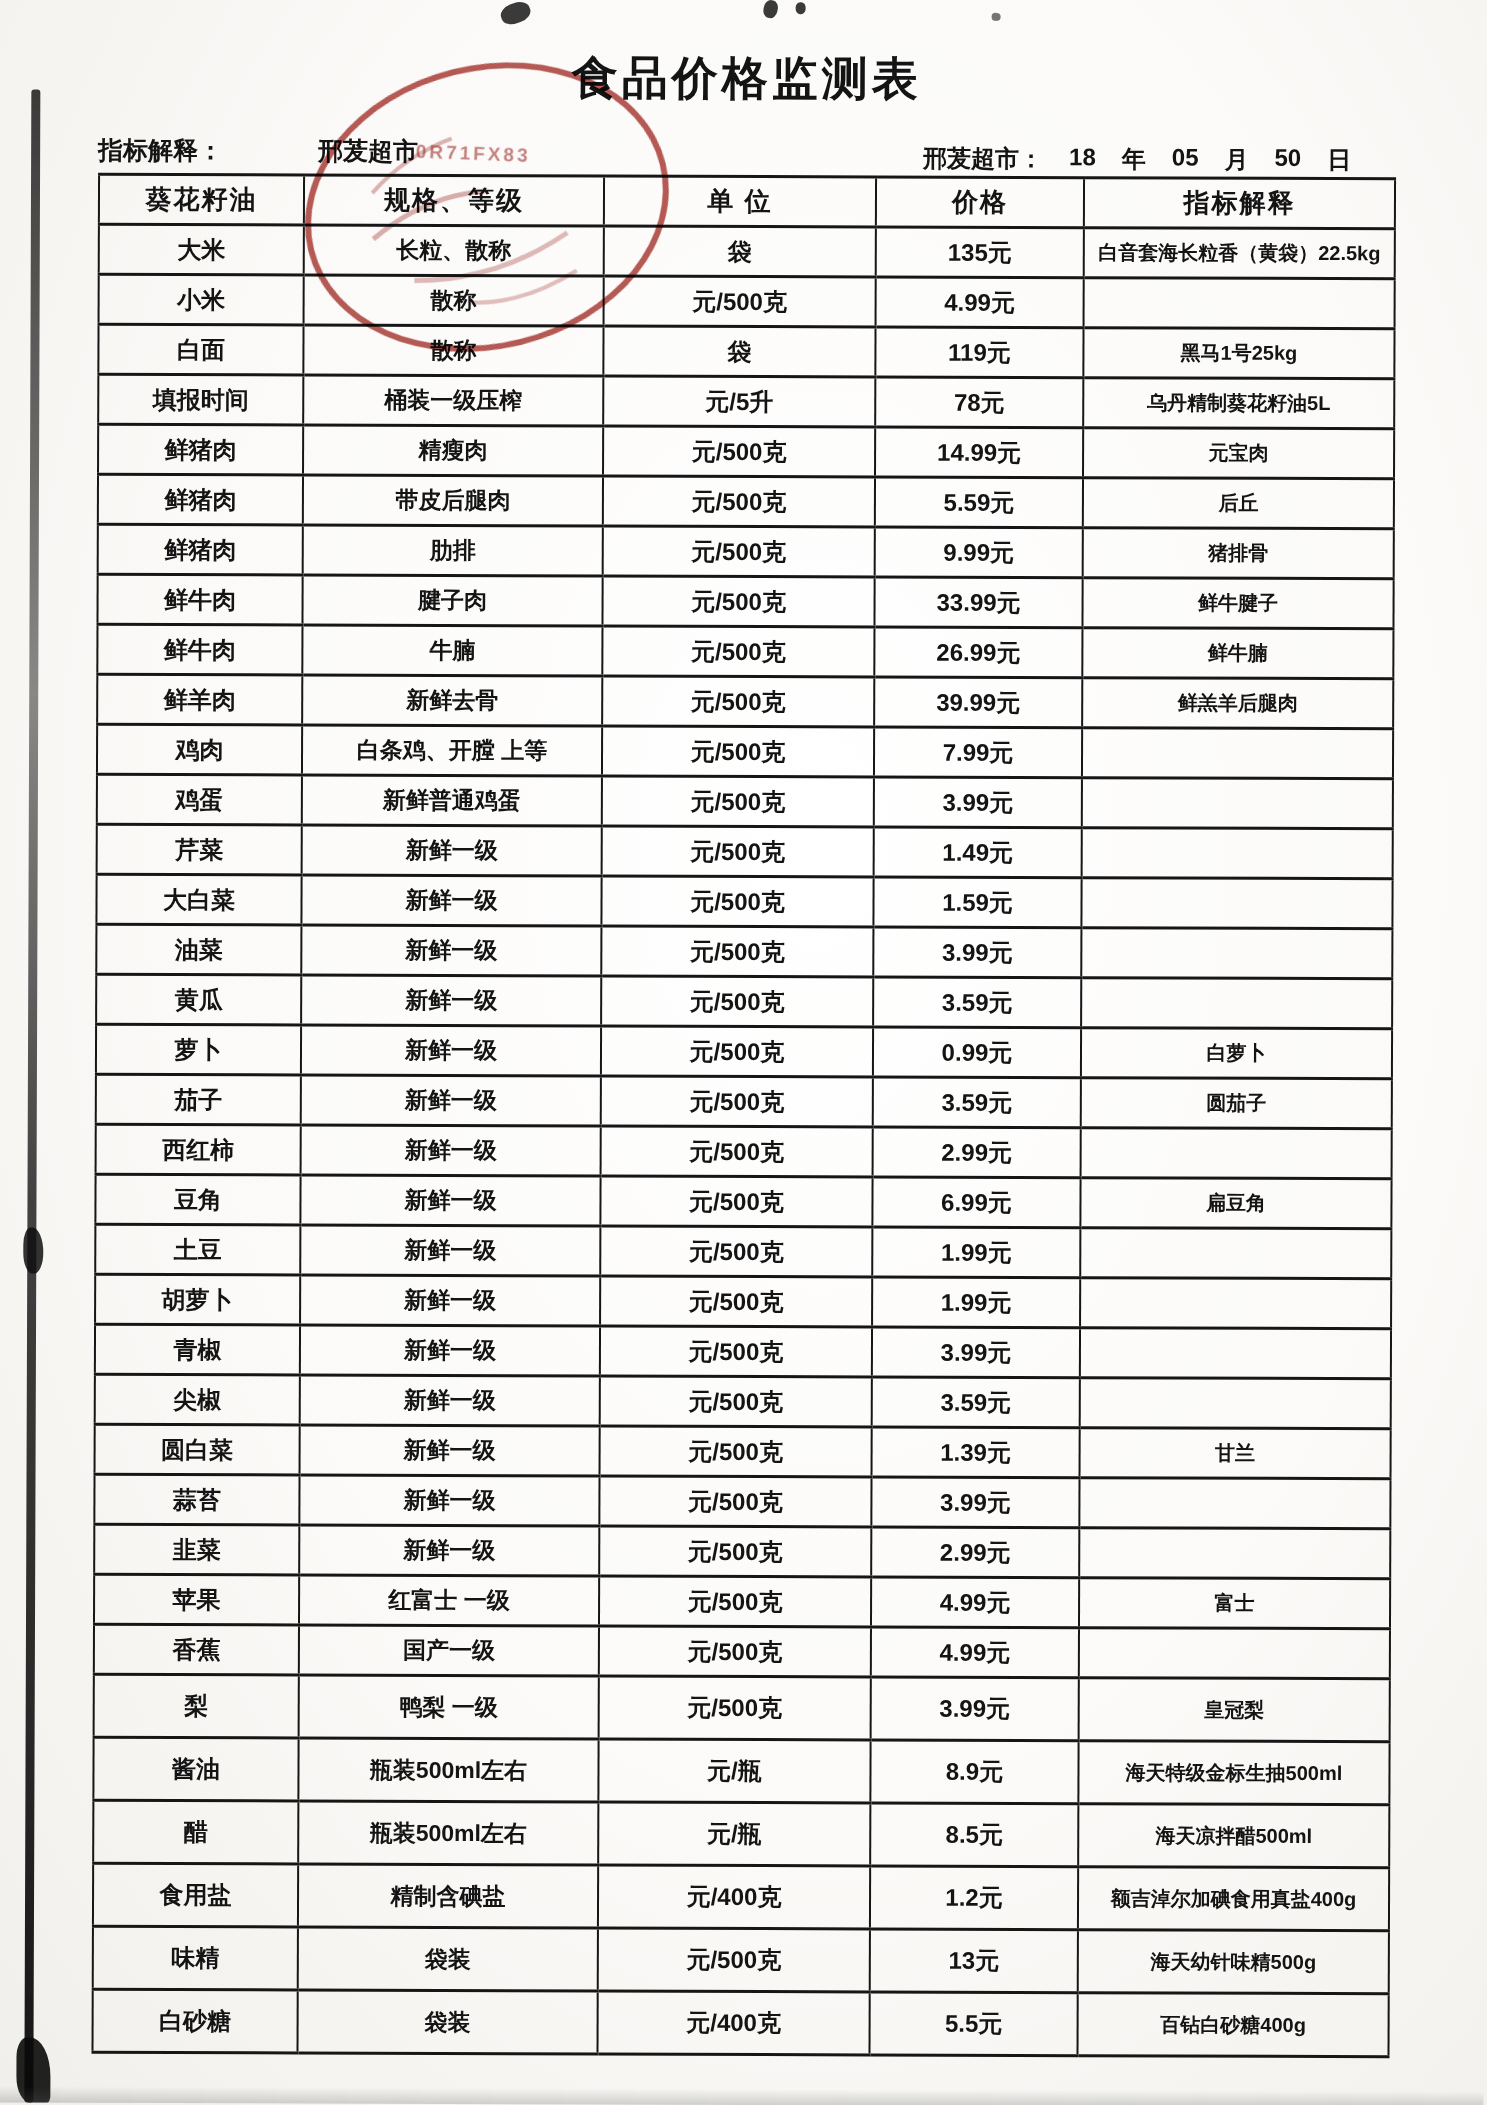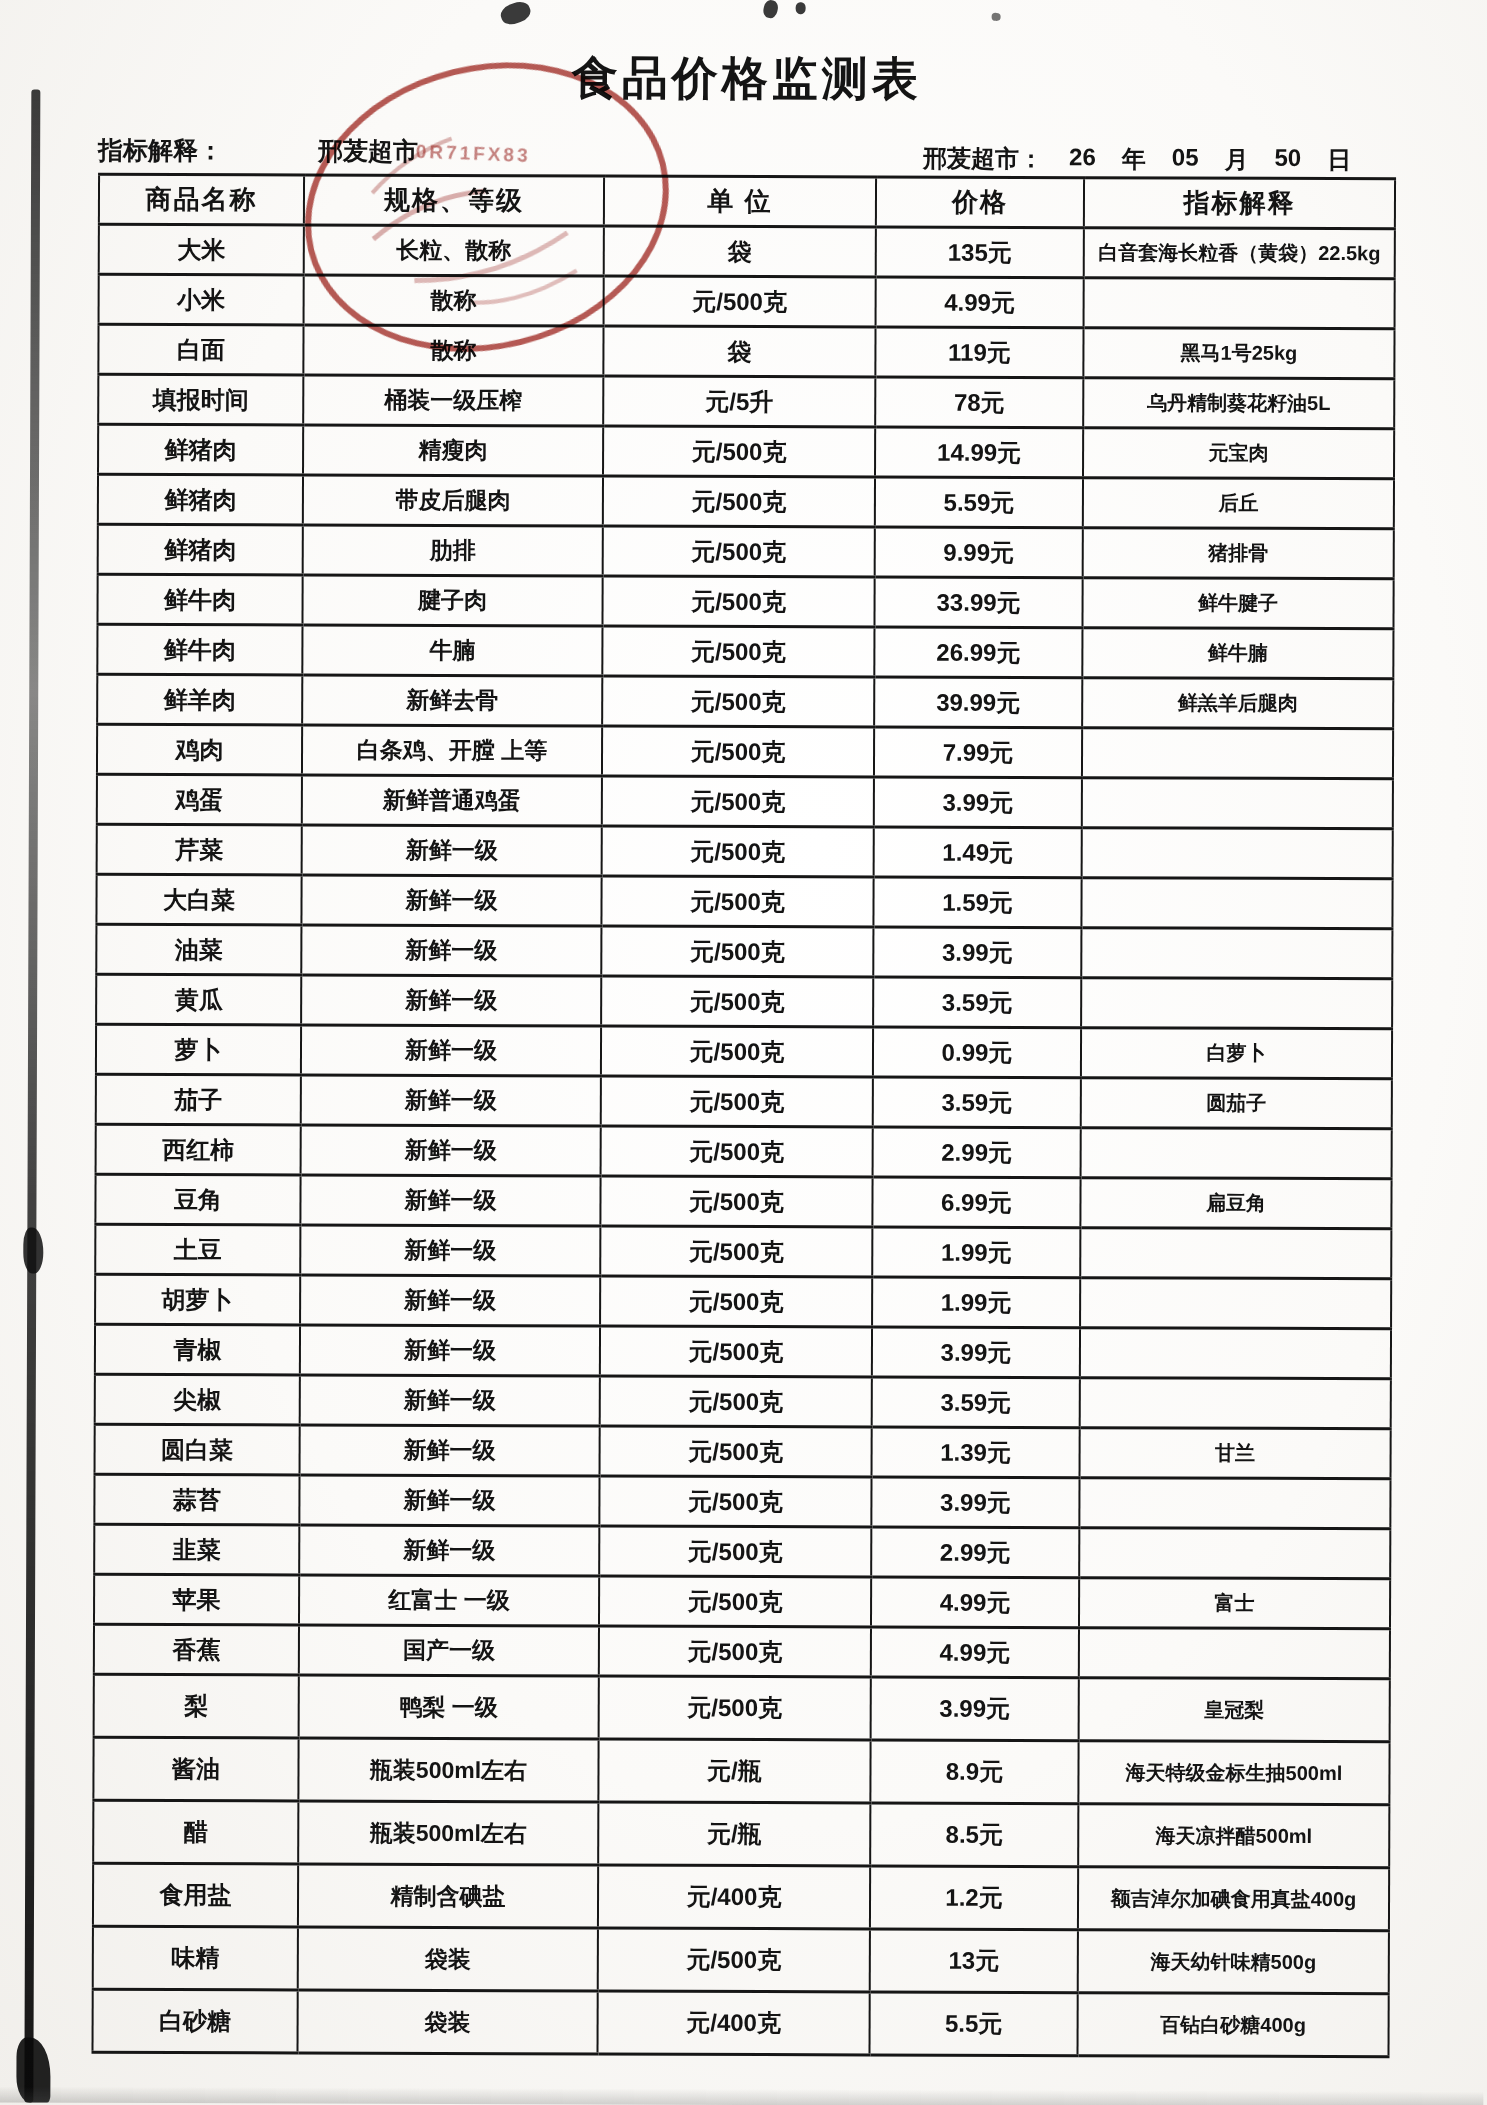--- a/index.html
+++ b/index.html
@@ -88,39 +88,39 @@
 
     <div class="doc-title">食品价格监测表</div>
 
     <div class="meta-left">
       <span>指标解释：</span>
       <span class="unit-value">邢茇超市</span>
     </div>
 
     <div class="meta-right">
       <span>邢茇超市：</span>
-      <span>26</span>
+      <span>18</span>
       <span>年</span>
       <span>05</span>
       <span>月</span>
       <span>50</span>
       <span>日</span>
     </div>
 
     <table class="price">
       <colgroup>
         <col style="width:205px">
           <col style="width:300px">
           <col style="width:272px">
         <col style="width:208px">
           <col style="width:311px">
       </colgroup>
       <thead>
         <tr>
-          <th>商品名称</th>
+          <th>葵花籽油</th>
           <th>规格、等级</th>
           <th>单  位</th>
           <th>价格</th>
           <th>指标解释</th>
         </tr>
       </thead>
       <tbody>
           <tr>
             <td>大米</td>
             <td>长粒、散称</td>

